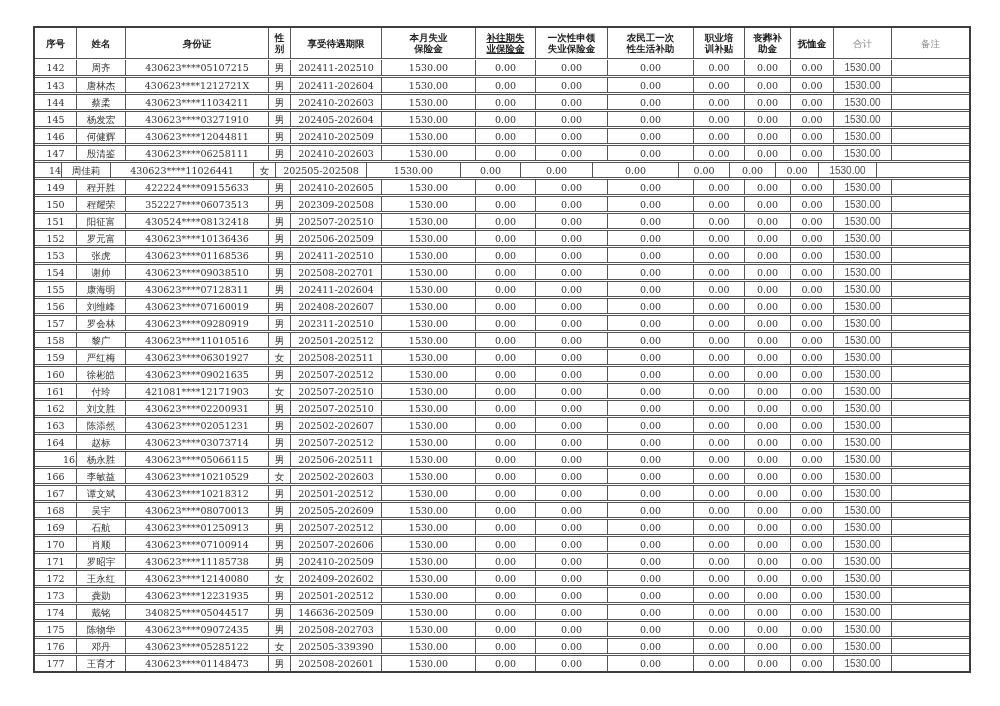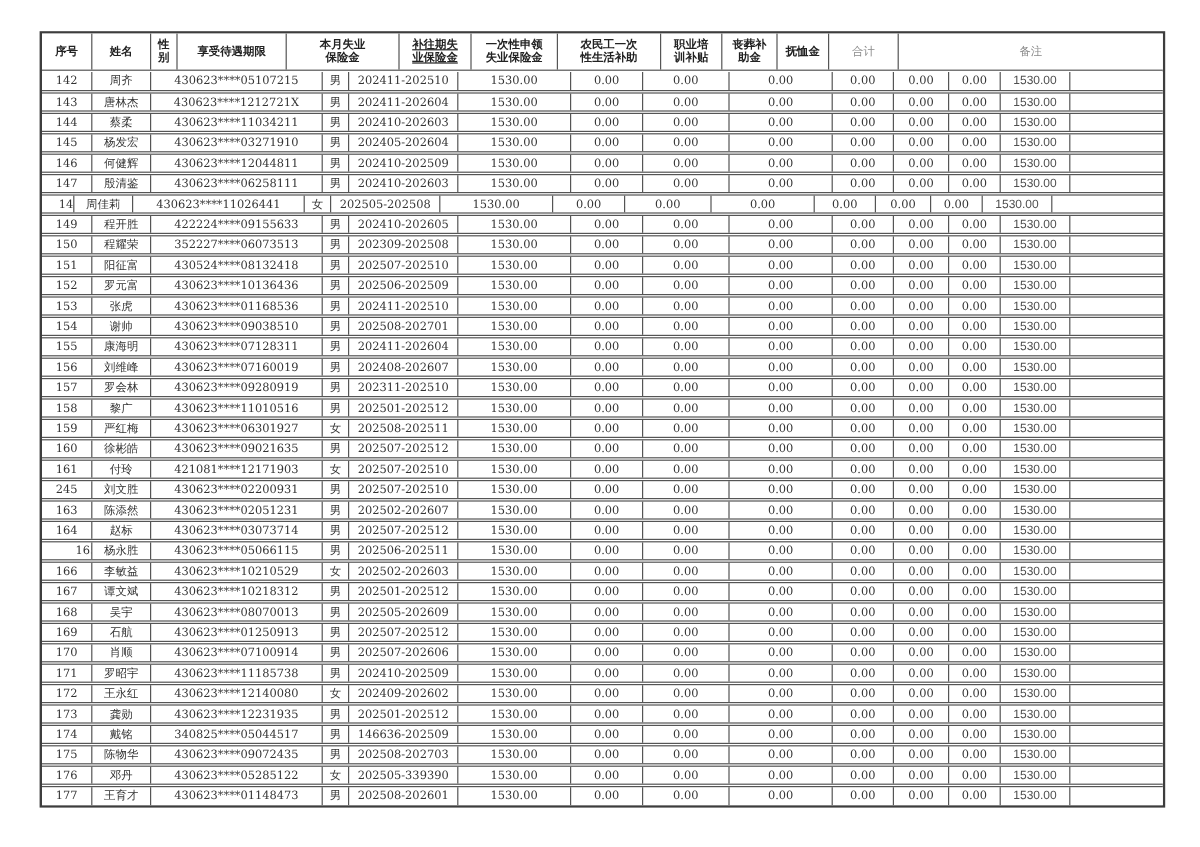--- a/index.html
+++ b/index.html
@@ -49,20 +49,21 @@
     font-family:"Liberation Sans","DejaVu Sans",sans-serif;
   }
 </style>
 </head>
 <body>
 
 <div class="table">
   <div class="hrow">
       <div class="cell hcell c-seq" style="width: 42px;">序号</div>
       <div class="cell hcell c-name" style="width: 49px;">姓名</div>
+      <div class="cell hcell c-id-card" style="width: 143px;">身份证</div>
       <div class="cell hcell c-gender" style="width: 22px;">性
 别</div>
       <div class="cell hcell c-period" style="width: 91px;">享受待遇期限</div>
       <div class="cell hcell c-monthly-benefit" style="width: 94px;">本月失业
 保险金</div>
       <div class="cell hcell c-back-pay" style="width: 60px; text-decoration: underline;">补往期失
 业保险金</div>
       <div class="cell hcell c-lump-sum" style="width: 72px;">一次性申领
 失业保险金</div>
       <div class="cell hcell c-migrant-subsidy" style="width: 86px;">农民工一次
@@ -390,21 +391,21 @@
         <div class="cell c-back-pay" style="width: 60px;">0.00</div>
         <div class="cell c-lump-sum" style="width: 72px;">0.00</div>
         <div class="cell c-migrant-subsidy" style="width: 86px;">0.00</div>
         <div class="cell c-training-subsidy" style="width: 51px;">0.00</div>
         <div class="cell c-funeral-subsidy" style="width: 46px;">0.00</div>
         <div class="cell c-pension" style="width: 43px;">0.00</div>
         <div class="cell c-total" style="width: 58px;">1530.00</div>
         <div class="cell c-remark" style="width: 77px;"></div>
       </div>
       <div class="trow">
-        <div class="cell c-seq" style="width: 42px;">245</div>
+        <div class="cell c-seq" style="width: 42px;">162</div>
         <div class="cell c-name" style="width: 49px;">刘文胜</div>
         <div class="cell c-id-card" style="width: 143px;">430623****02200931</div>
         <div class="cell c-gender" style="width: 22px;">男</div>
         <div class="cell c-period" style="width: 91px;">202507-202510</div>
         <div class="cell c-monthly-benefit" style="width: 94px;">1530.00</div>
         <div class="cell c-back-pay" style="width: 60px;">0.00</div>
         <div class="cell c-lump-sum" style="width: 72px;">0.00</div>
         <div class="cell c-migrant-subsidy" style="width: 86px;">0.00</div>
         <div class="cell c-training-subsidy" style="width: 51px;">0.00</div>
         <div class="cell c-funeral-subsidy" style="width: 46px;">0.00</div>

